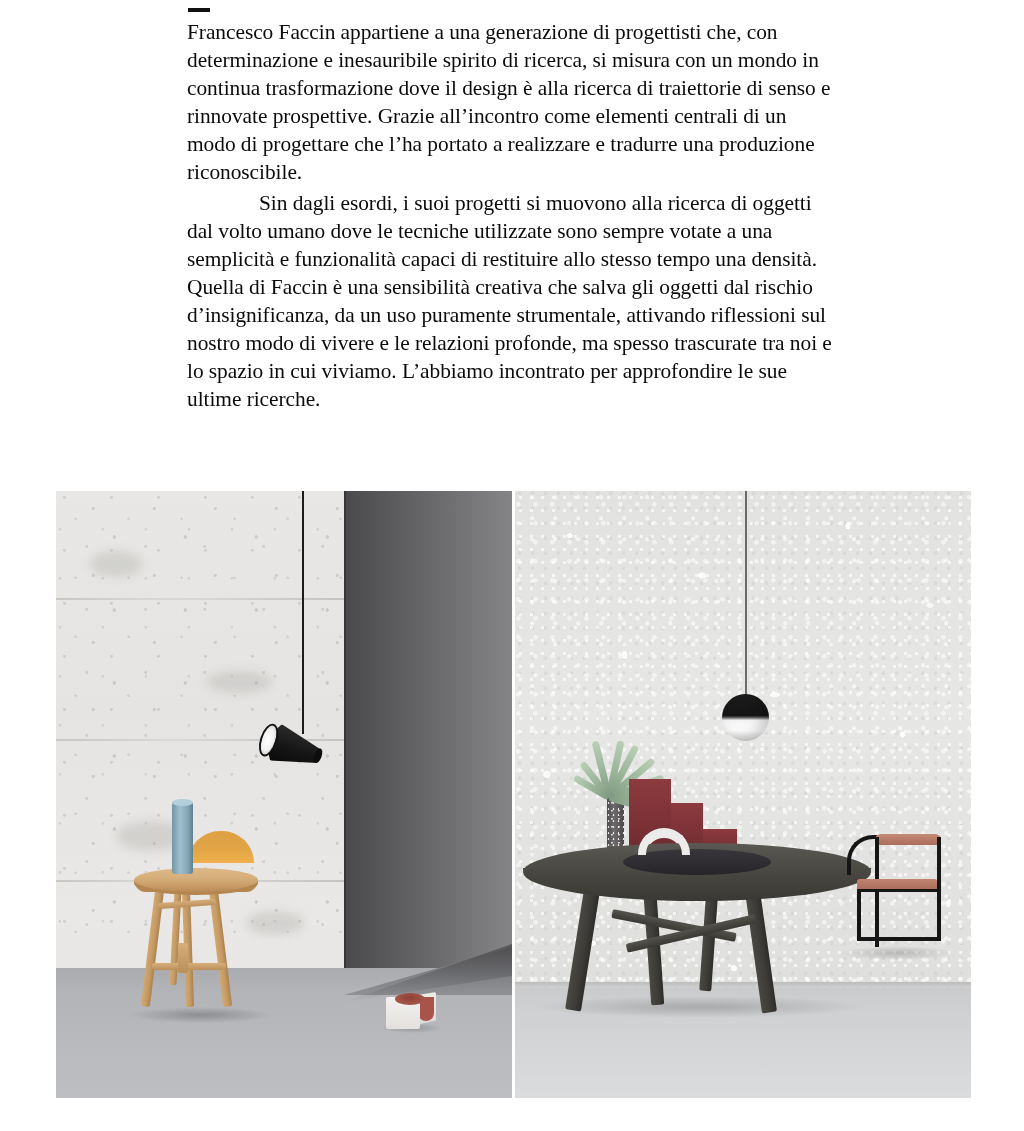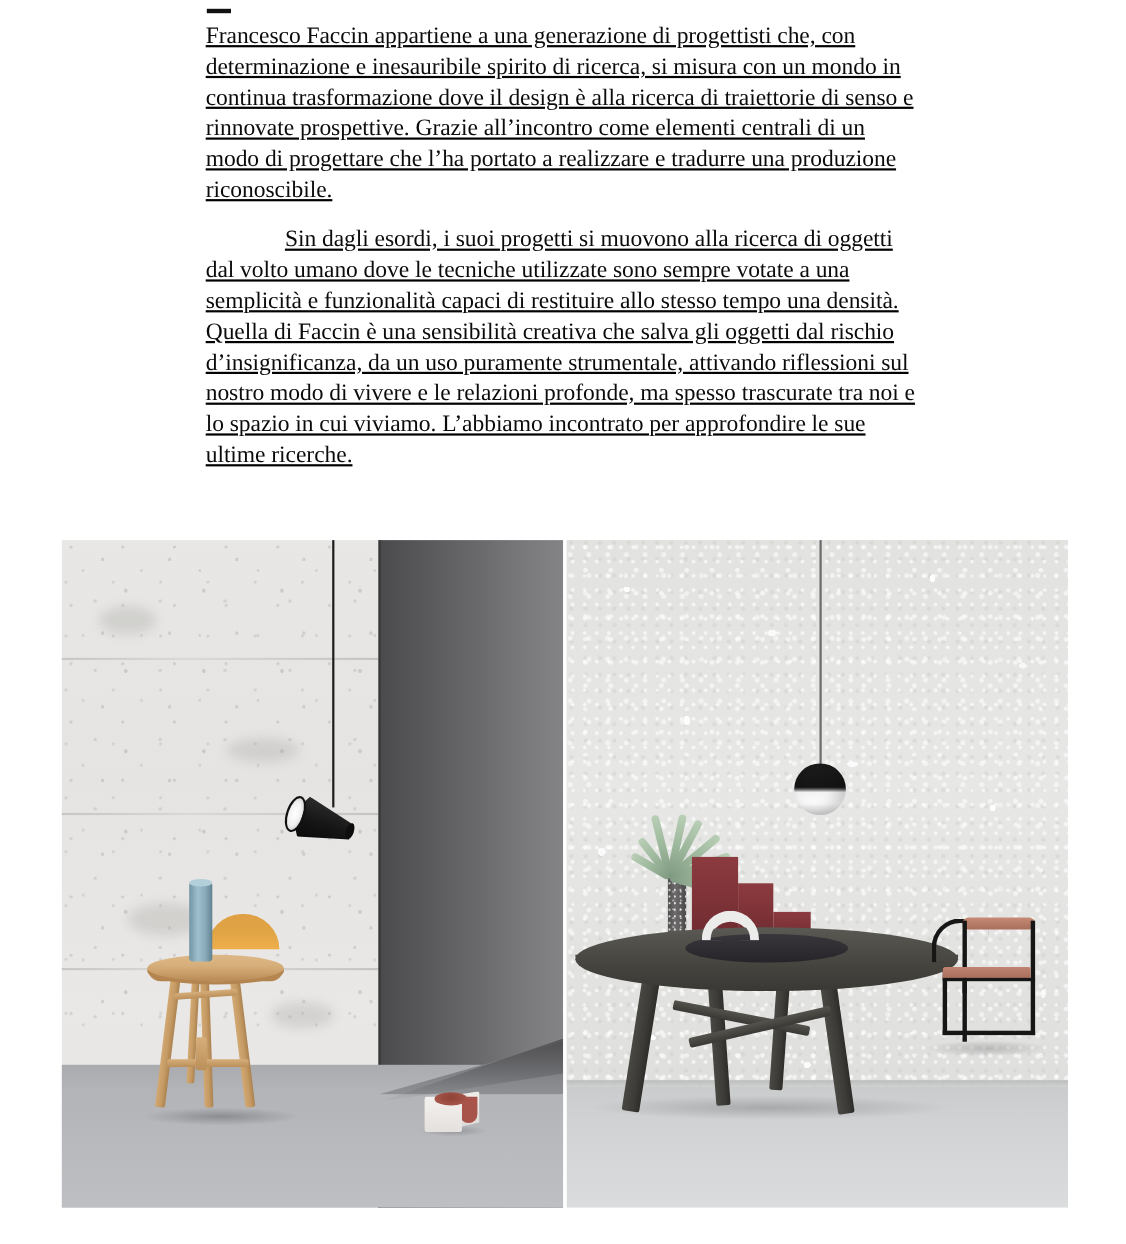--- a/index.html
+++ b/index.html
@@ -15,42 +15,41 @@
     font-family: "Liberation Serif", "DejaVu Serif", serif;
     color: #000000;
   }
 
   
   .article {
     position: absolute;
     left: 187px;
     top: 0px;
     width: 652px;
-    text-decoration: underline;
   }
 
   .rule-mark {
     width: 22px;
     height: 4px;
     background: #111111;
     margin: 8px 0 6px 1px;
   }
 
   .body-copy {
     font-family: "Liberation Serif", "DejaVu Serif", serif;
     font-size: 21.4px;
     line-height: 28.1px;
     letter-spacing: -0.05px;
     text-align: left;
     color: #0b0b0b;
     margin: 0;
   }
   .body-copy + .body-copy {
     text-indent: 72px;
-    margin-top: 16px;
+    margin-top: 2px;
   }
 
   
   .figure {
     position: absolute;
     left: 56px;
     top: 491px;
     width: 915px;
   }
   .figure-images {

